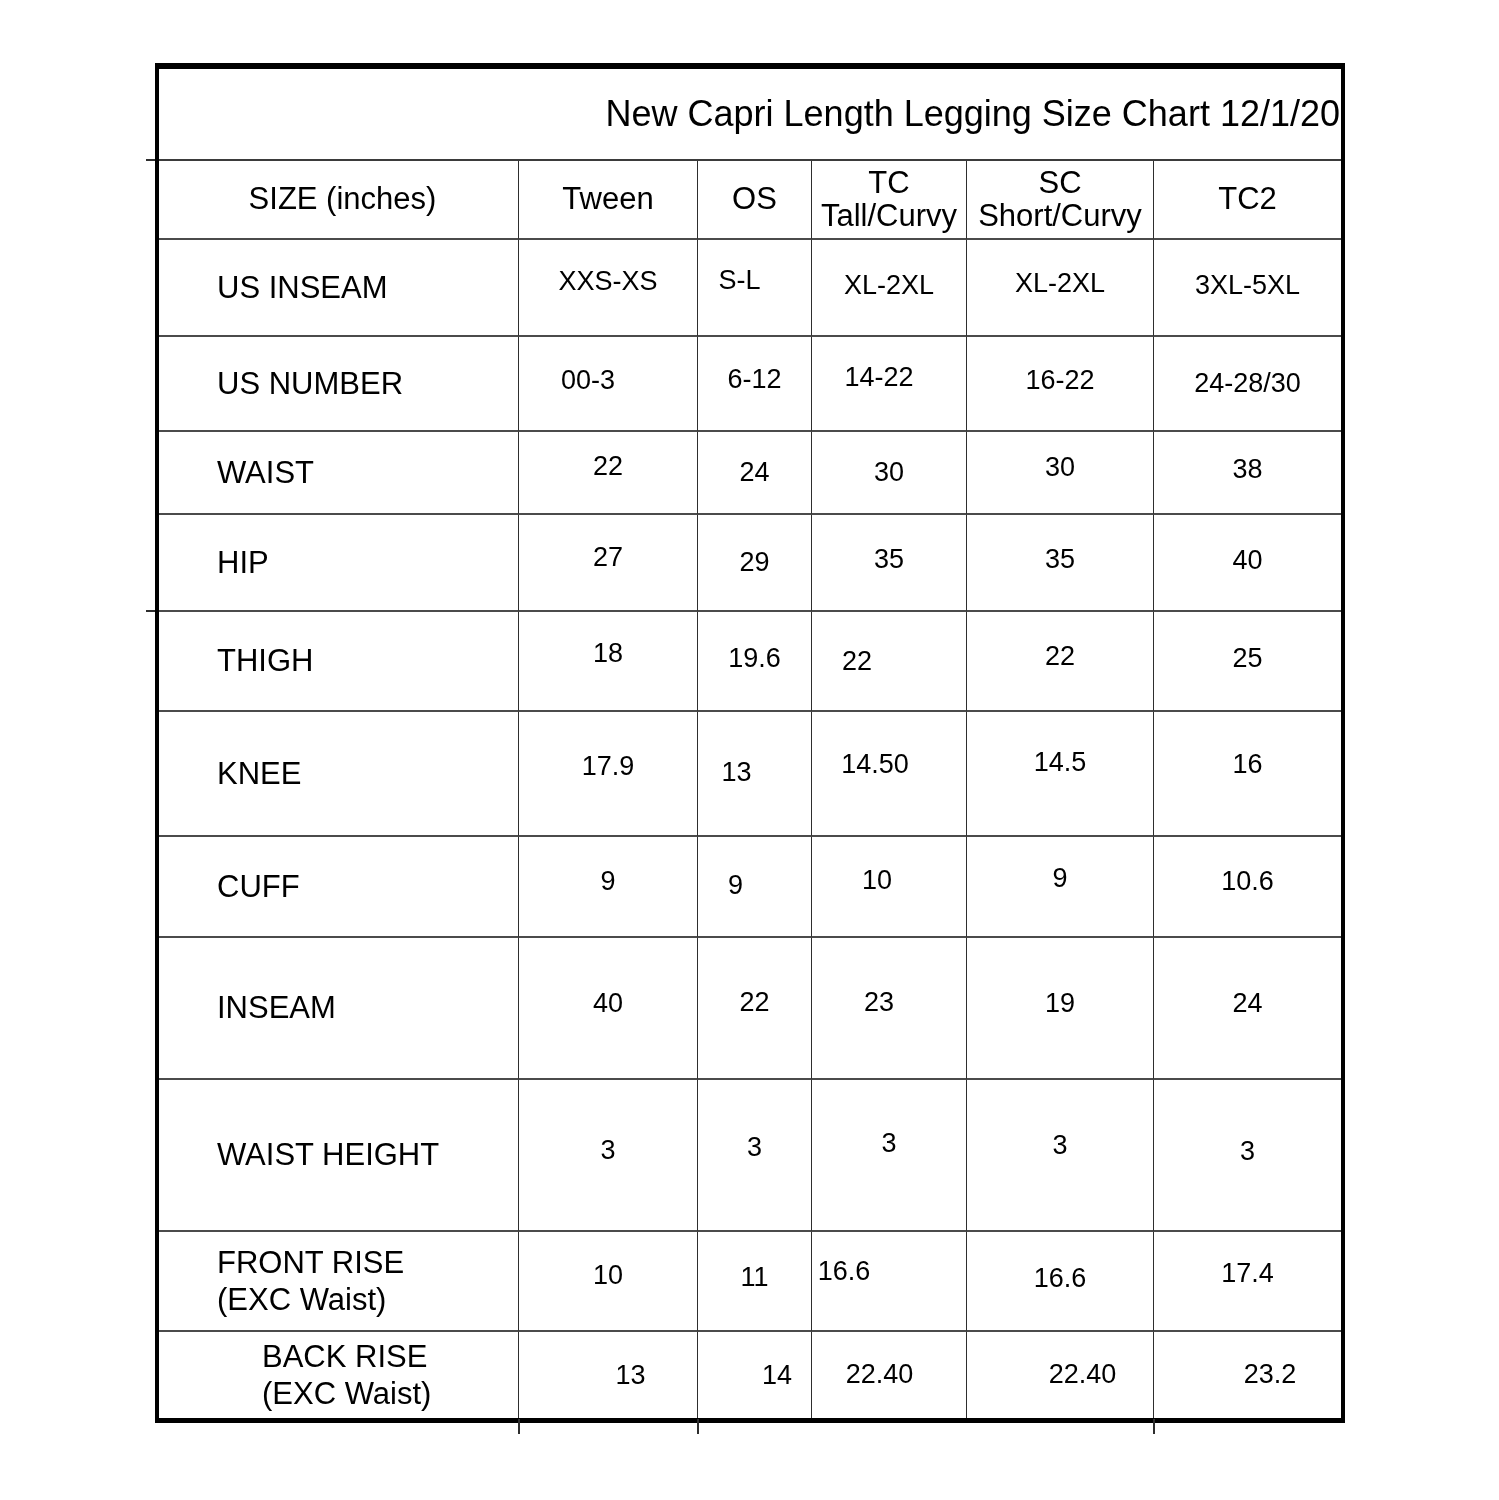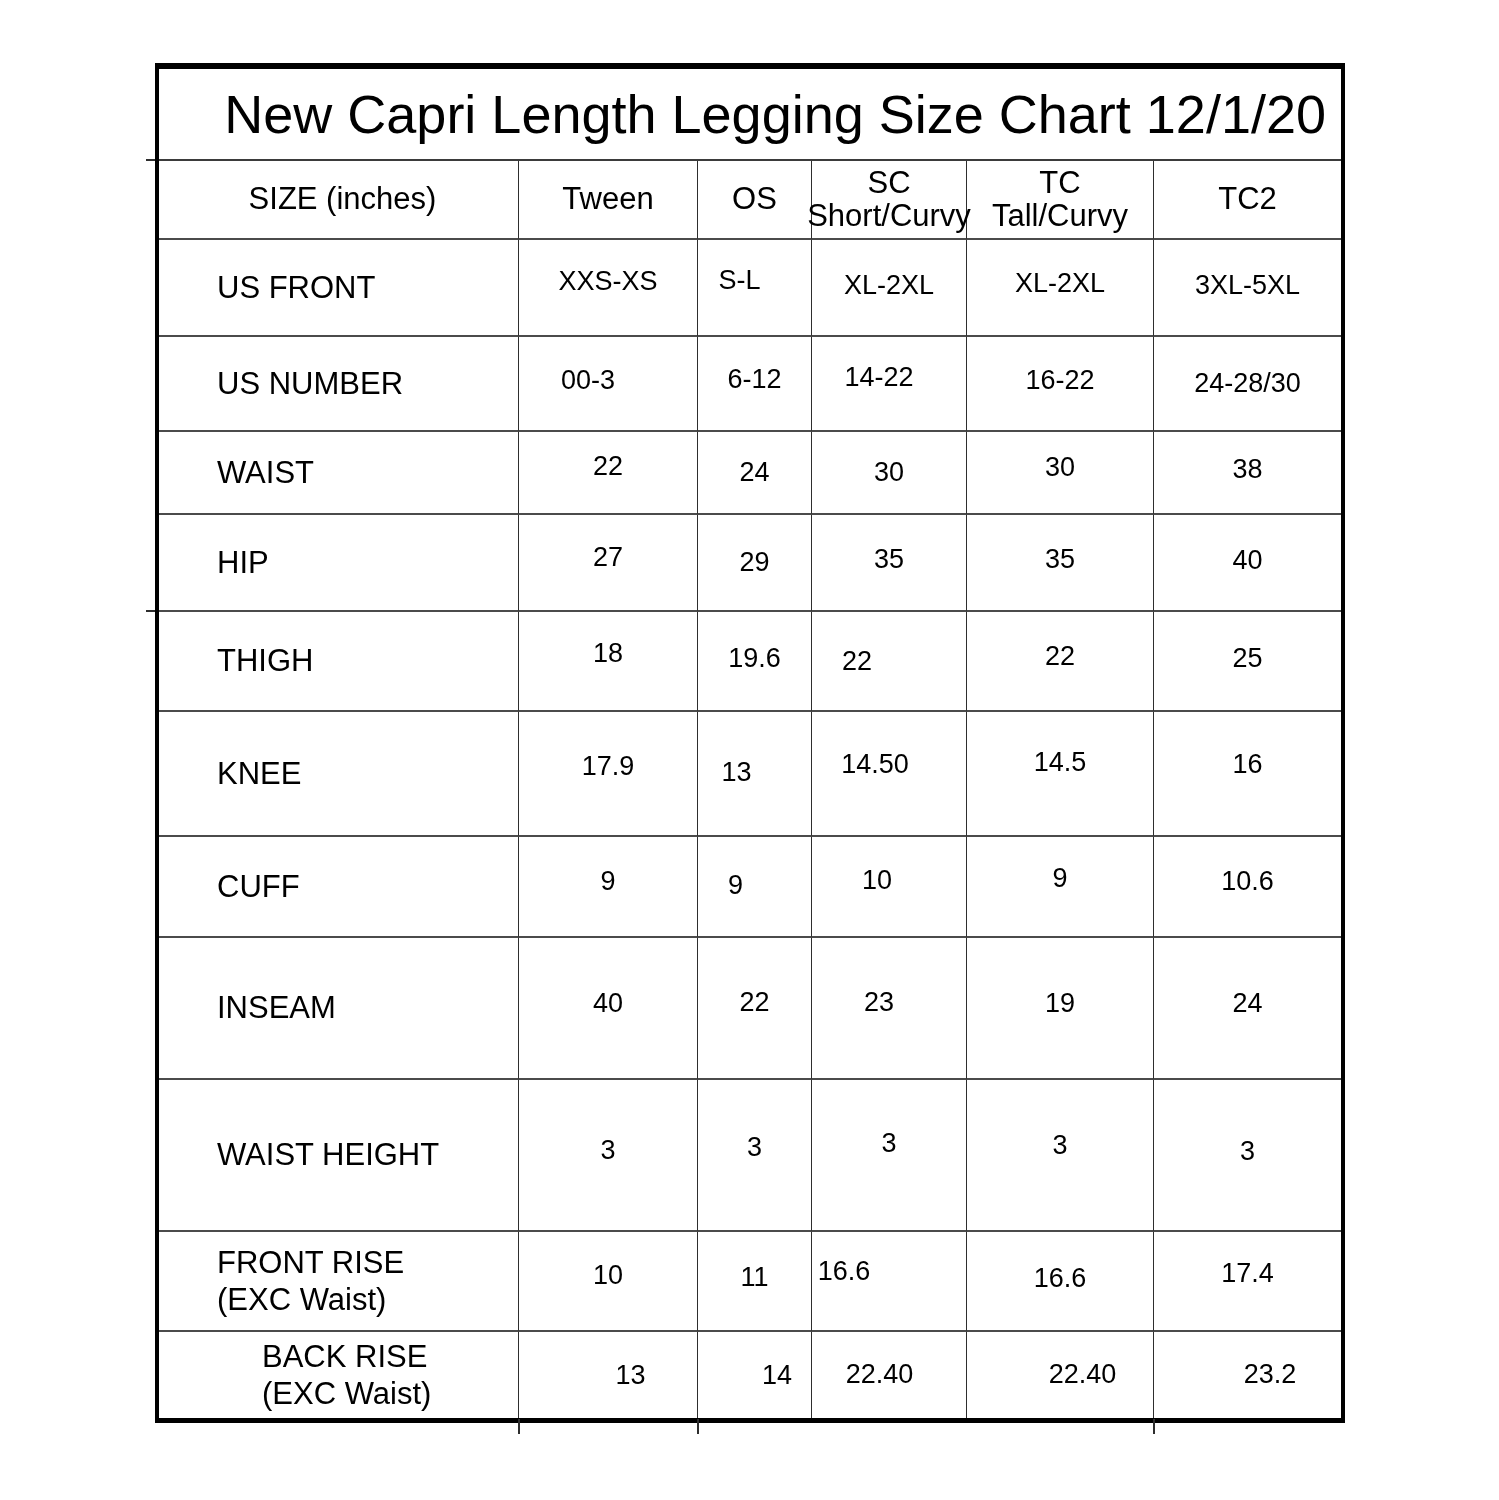--- a/index.html
+++ b/index.html
@@ -30,22 +30,22 @@
     overflow:visible;
   }
   .cell.last-col{border-right:none;}
   .cell.last-row{border-bottom:none;margin-left:45px;}
   .title-cell{
     grid-column:1 / -1;
     border-right:none;
     border-bottom:2px solid #3b3b3b;
     align-items:center;
     justify-content:flex-end;
-    padding-right:15px;
-    font-size:54px;
+    padding-right:1px;
+    font-size:36px;
     white-space:nowrap;
     letter-spacing:0px;
   }
   .hdr{
     align-items:center;justify-content:center;
     font-size:31px;line-height:1.06;text-align:center;
     flex-direction:column;
   }
   .lbl{
     align-items:center;justify-content:flex-start;
@@ -80,33 +80,33 @@
     <div class="cell hdr hdr-size">
       <span>SIZE (inches)</span>
     </div>
     <div class="cell hdr">
       <span>Tween</span>
     </div>
     <div class="cell hdr">
       <span>OS</span>
     </div>
     <div class="cell hdr">
+      <span>TC</span>
+      <span>Tall/Curvy</span>
+    </div>
+    <div class="cell hdr">
       <span>SC</span>
       <span>Short/Curvy</span>
     </div>
-    <div class="cell hdr">
-      <span>TC</span>
-      <span>Tall/Curvy</span>
-    </div>
     <div class="cell hdr last-col">
       <span>TC2</span>
     </div>
 
     <div class="cell lbl">
-      <span>US FRONT</span>
+      <span>US INSEAM</span>
     </div>
     <div class="cell val-cell">
         <span class="v" style="--pb:12px">XXS-XS</span>
       </div>
     <div class="cell val-cell">
         <span class="v" style="--pb:15px;--dx:-15px">S-L</span>
       </div>
     <div class="cell val-cell">
         <span class="v" style="--pb:5px">XL-2XL</span>
       </div>

